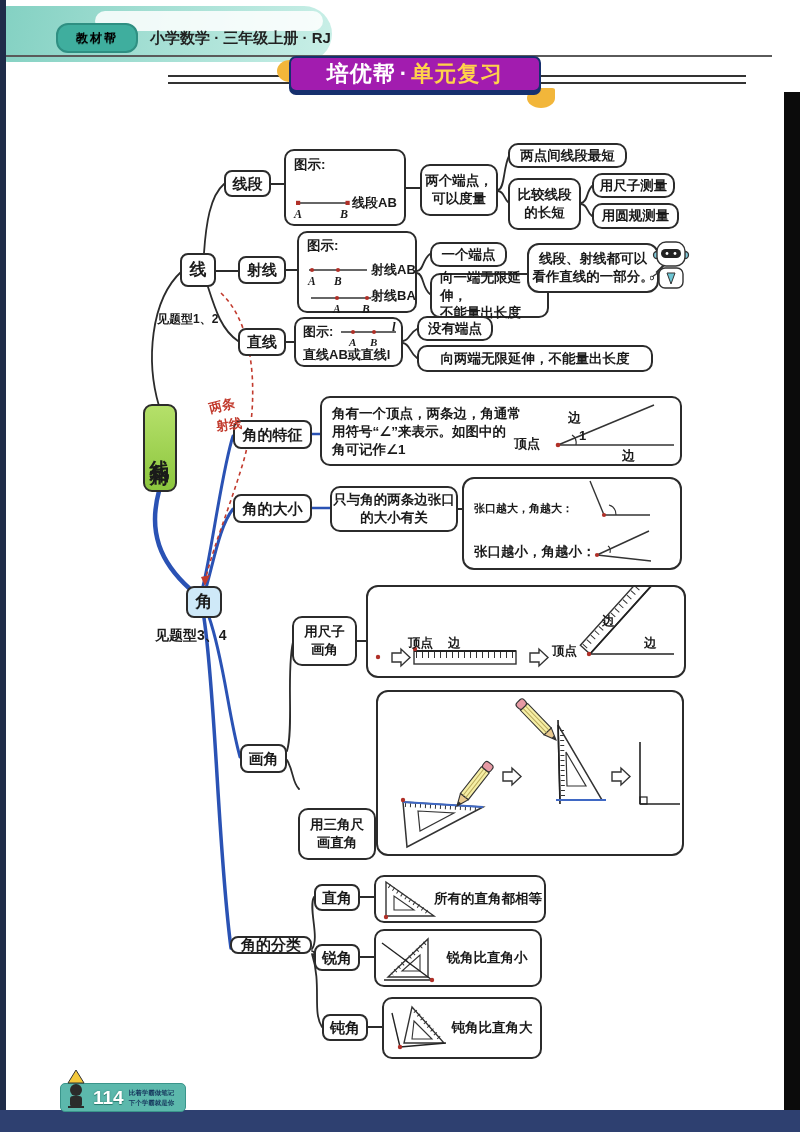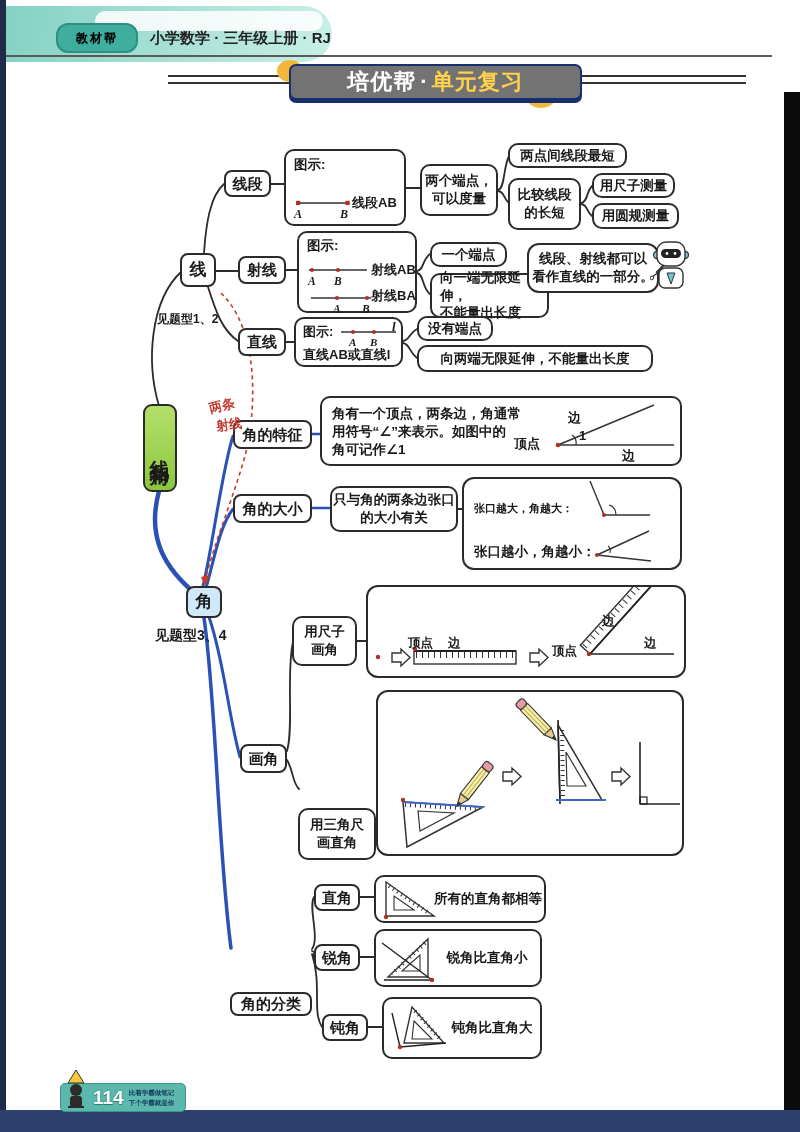--- a/index.html
+++ b/index.html
@@ -73,21 +73,21 @@
   <div class="abs" style="left:56px;top:23px;width:82px;height:30px;border-radius:12px;background:#3fae9e;border:2px solid #2f8f82;z-index:3;display:flex;align-items:center;justify-content:center;box-sizing:border-box">
     <span style="color:#000000;font-weight:700;font-size:12px;letter-spacing:2px;text-shadow:0 1px 0 #2a7f73">教材帮</span>
   </div>
   <div class="lbl" style="left:150px;top:29px;font-size:15px;color:#222;z-index:3">小学数学 · 三年级上册 · RJ</div>
   <div class="abs" style="left:0;top:55px;width:772px;height:2px;background:#5a5a5a;z-index:2"></div>
 
   <div class="abs" style="left:168px;top:75px;width:578px;height:2px;background:#333;z-index:2"></div>
   <div class="abs" style="left:168px;top:82px;width:578px;height:2px;background:#333;z-index:2"></div>
   <div class="abs" style="left:277px;top:60px;width:26px;height:22px;border-radius:50% 50% 10% 50%;background:#f2b63a;z-index:3"></div>
   <div class="abs" style="left:527px;top:88px;width:28px;height:20px;border-radius:50% 10% 50% 50%;background:#f2b63a;z-index:3"></div>
-  <div class="abs" style="left:289px;top:64px;width:293px;height:36px;background:#737373;border:2.5px solid #16306e;border-radius:7px;box-shadow:0 3px 0 #16306e;z-index:4;display:flex;align-items:center;justify-content:center;box-sizing:border-box">
+  <div class="abs" style="left:289px;top:56px;width:252px;height:36px;background:#a21caf;border:2.5px solid #16306e;border-radius:7px;box-shadow:0 3px 0 #16306e;z-index:4;display:flex;align-items:center;justify-content:center;box-sizing:border-box">
     <span style="color:#fff;font-weight:800;font-size:22px;letter-spacing:1px">培优帮</span>
     <span style="color:#fff;font-weight:800;font-size:22px;margin:0 4px">·</span>
     <span style="color:#ffd24a;font-weight:800;font-size:22px;letter-spacing:1px">单元复习</span>
   </div>
 
   <div class="box node" style="left:143px;top:404px;width:34px;height:88px;background:linear-gradient(#b5e06a,#8cc63e);font-size:20px;border-radius:9px">
     <span style="writing-mode:vertical-rl;text-orientation:upright;letter-spacing:3px">线和角</span>
   </div>
   <div class="box node" style="left:180px;top:253px;width:36px;height:34px;font-size:17px">
       <span>线</span>
@@ -319,21 +319,21 @@
       </g>
 
       <path d="M234,80 h9 v-4 l9,8.5 -9,8.5 v-4 h-9 z" fill="#fff" stroke="#333" stroke-width="1.4"></path>
 
       <line x1="262" y1="50" x2="262" y2="112" stroke="#222" stroke-width="1.6"></line>
       <line x1="262" y1="112" x2="302" y2="112" stroke="#222" stroke-width="1.6"></line>
       <rect x="262" y="105" width="7" height="7" fill="none" stroke="#222" stroke-width="1.2"></rect>
     </svg>
   </div>
 
-  <div class="box node" style="left:230px;top:992px;width:82px;height:24px">
+  <div class="box node" style="left:230px;top:936px;width:82px;height:18px">
       <span>角的分类</span>
     </div>
 
   <div class="box node" style="left:314px;top:884px;width:46px;height:27px">
       <span>直角</span>
     </div>
   <div class="box" style="left:374px;top:875px;width:172px;height:48px">
     <svg class="dsvg" width="68" height="48">
       <polygon points="10,5 10,39 58,39" fill="#fff" stroke="#333" stroke-width="1.4"></polygon>
       <polygon points="18,19 18,33 38,33" fill="#fff" stroke="#333" stroke-width="1.1"></polygon>

